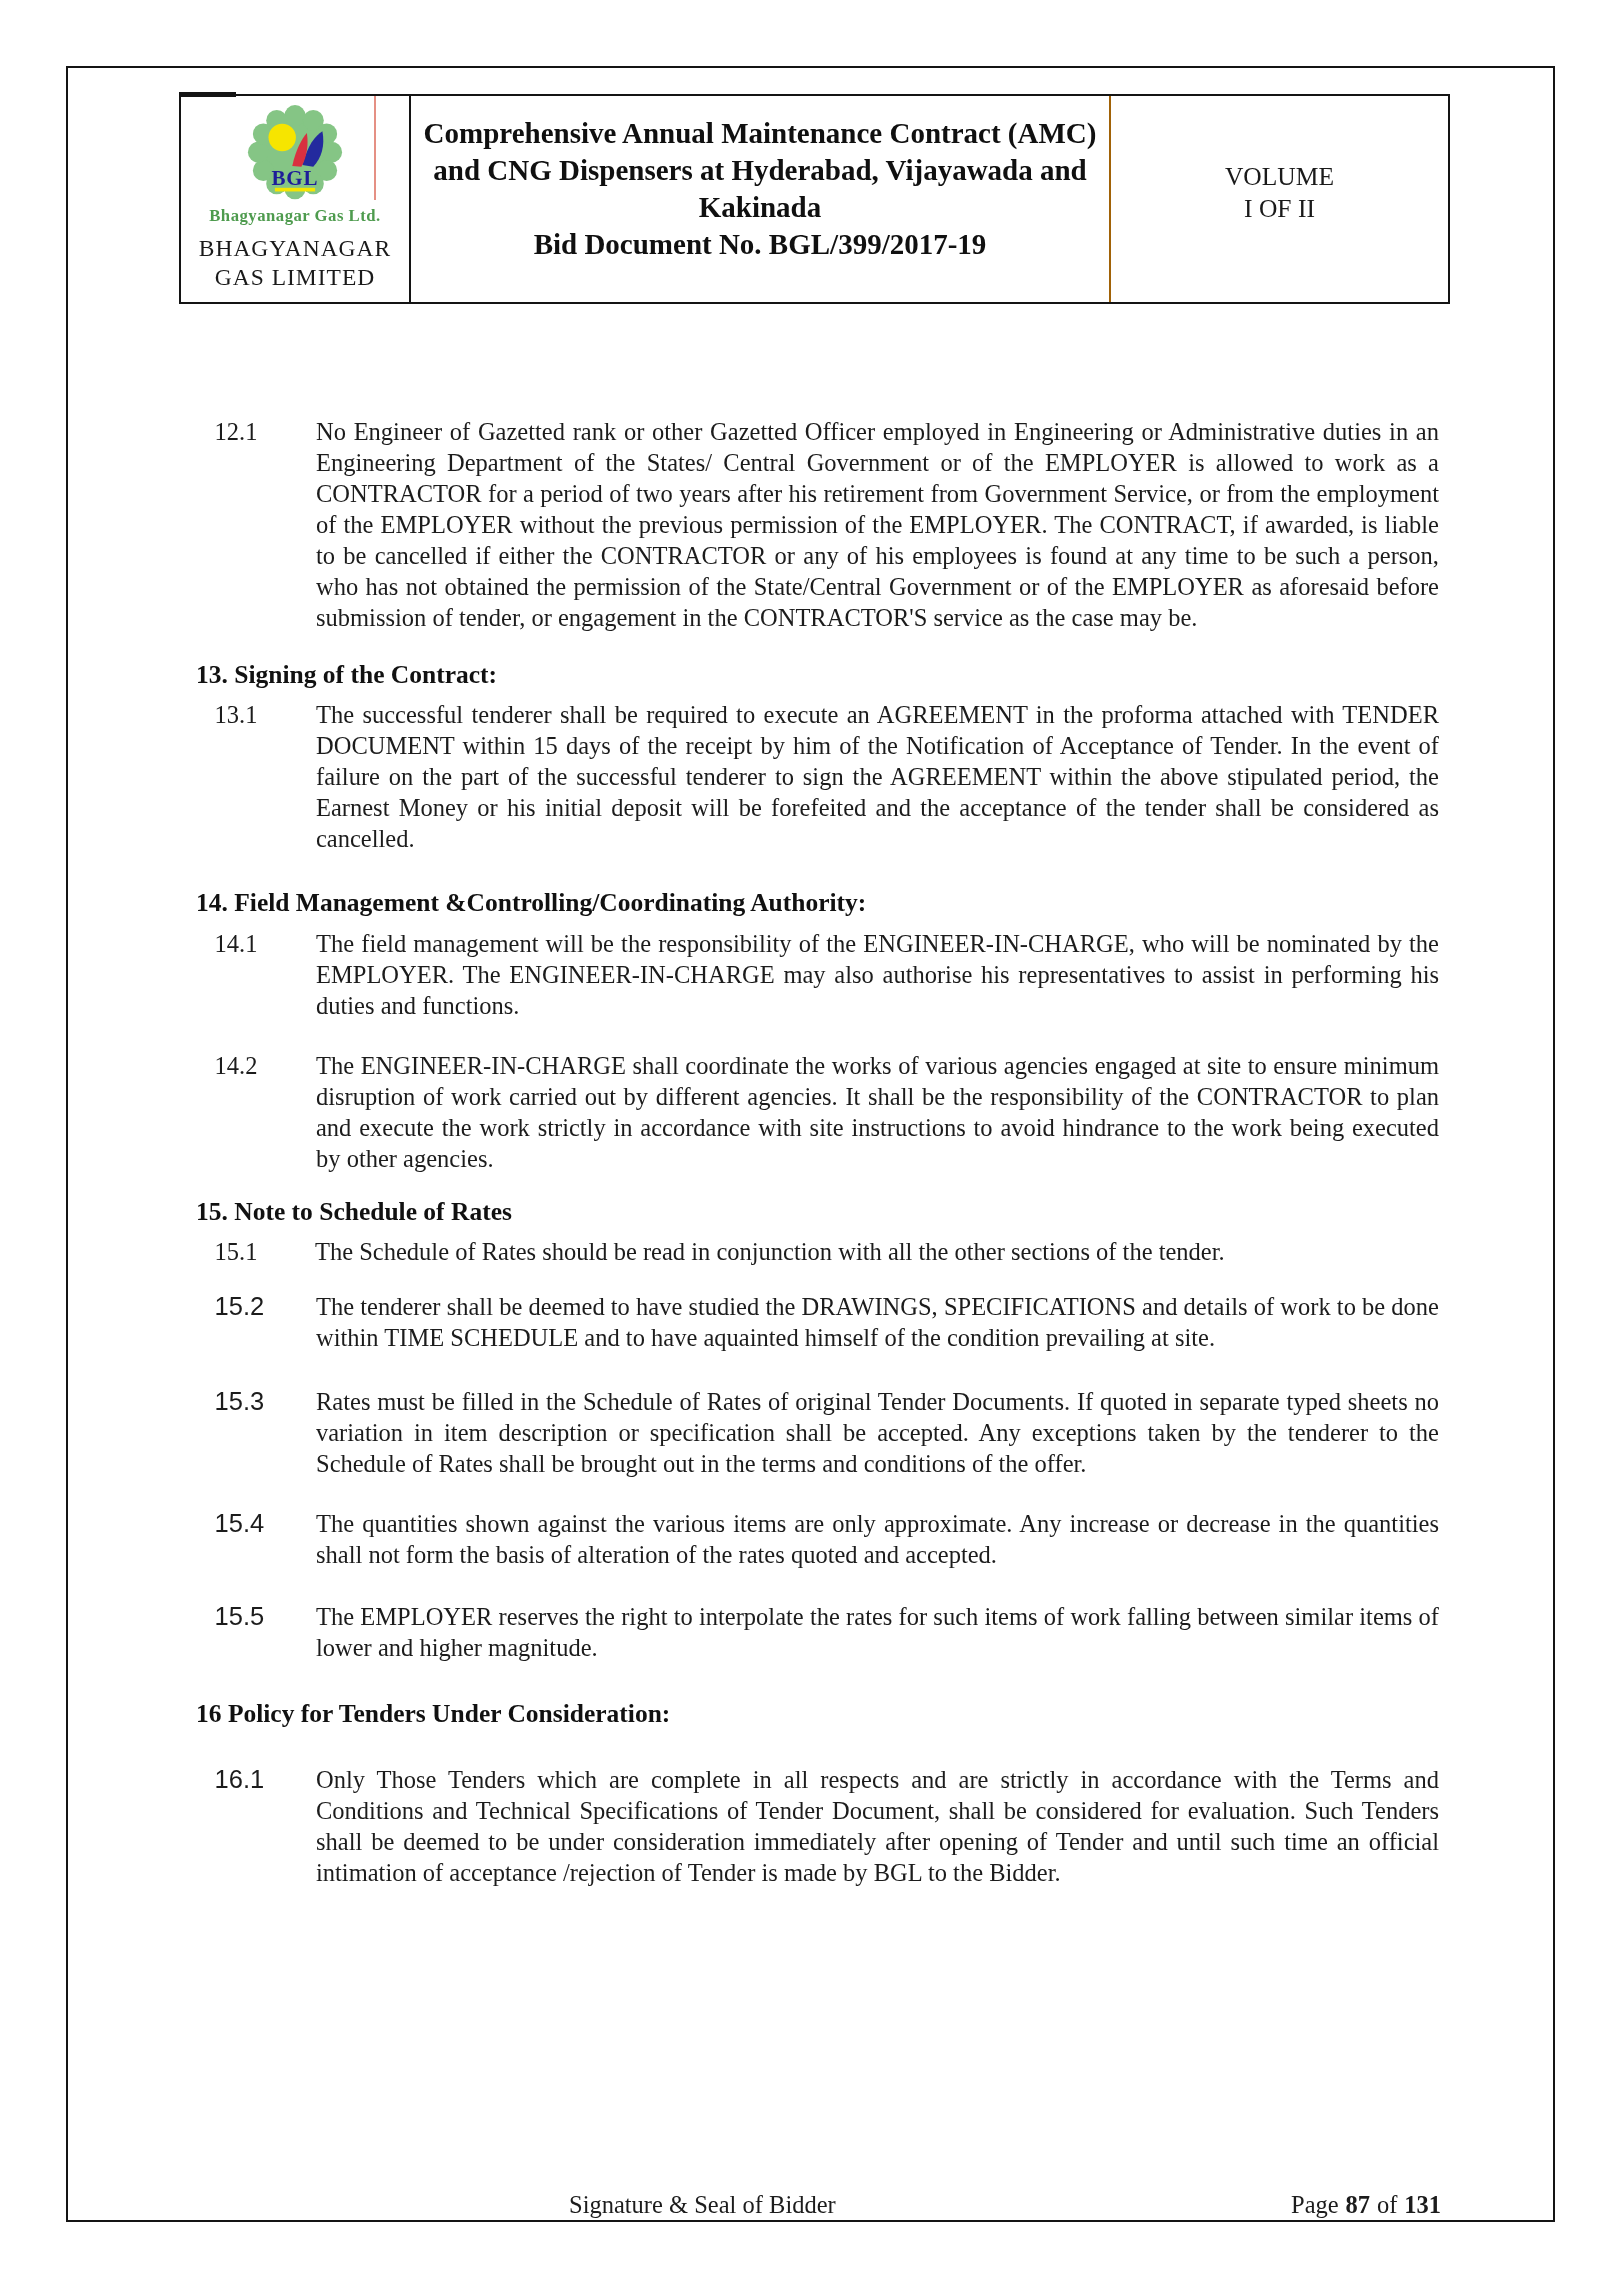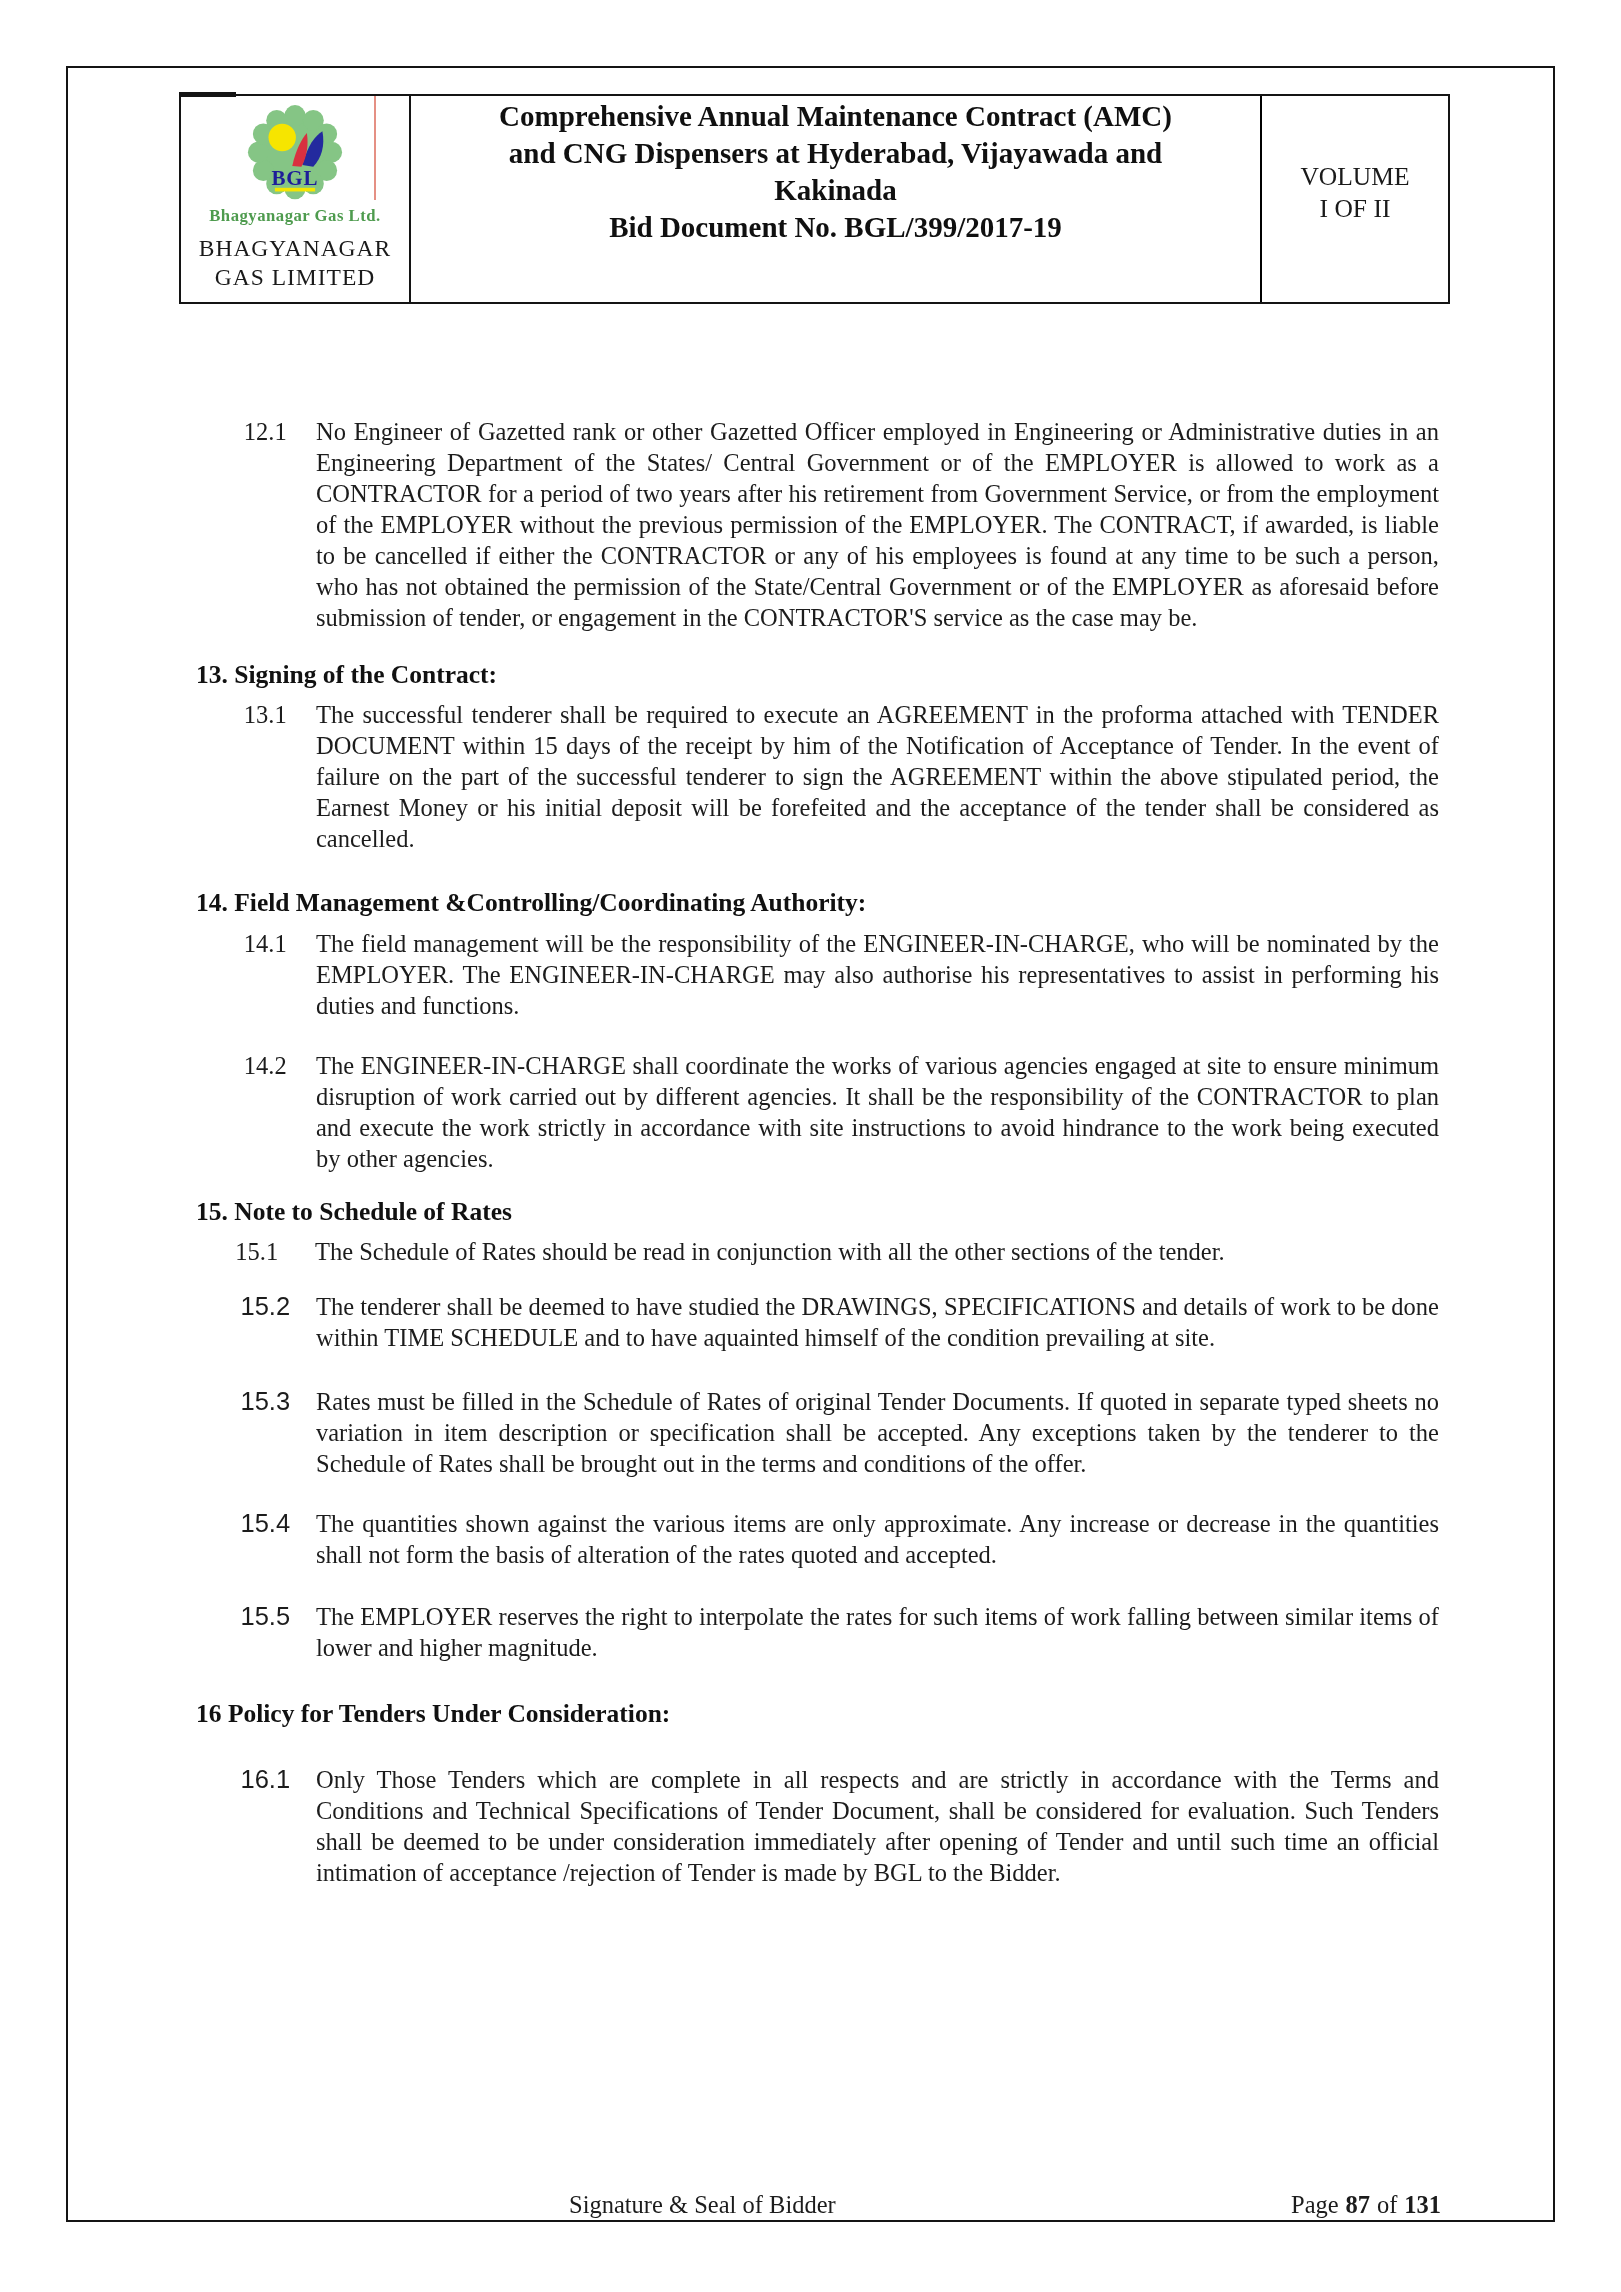--- a/index.html
+++ b/index.html
@@ -51,24 +51,24 @@
   .logo-caption {
     font-size: 16.7px; line-height: 18.6px; font-weight: bold;
     color: #4e9b4e; letter-spacing: 0.5px;
   }
   .company-name {
     margin-top: 8.8px;
     font-size: 23.5px; line-height: 29px;
     color: #1a1a1a; letter-spacing: 1px;
   }
   .cell-title {
-    width: 851px;
-    border-right: 2px solid #000000;
+    width: 700px;
+    border-right: 2px solid #a16207;
     text-align: center;
-    padding-top: 2px;
+    padding-top: 19px;
   }
   .title-line {
     font-weight: bold;
     font-size: 29px; line-height: 37px;
     color: #101010;
   }
   .cell-volume {
     flex: 1;
     display: flex; flex-direction: column;
     align-items: center; justify-content: center;
@@ -87,21 +87,20 @@
     font-weight: bold;
     font-size: 25.5px; line-height: 31px;
     color: #111111;
     margin: 0 0 9.8px 0;
   }
   .item { display: flex; margin: 0; }
   .item .num {
     flex: 0 0 120px;
     box-sizing: border-box;
     padding-left: 18.6px;
-    text-align: center;
   }
   .item.tight .num { flex-basis: 103px; }
   .item .num.sans {
     font-family: "Liberation Sans", "DejaVu Sans", sans-serif;
     font-size: 25.5px;
   }
   .item .text { flex: 1; text-align: justify; }
   .mb0  { margin-bottom: 0; }
   .mb22 { margin-bottom: 21.6px; }
   .mb24 { margin-bottom: 23.5px; gap: 16px; }

